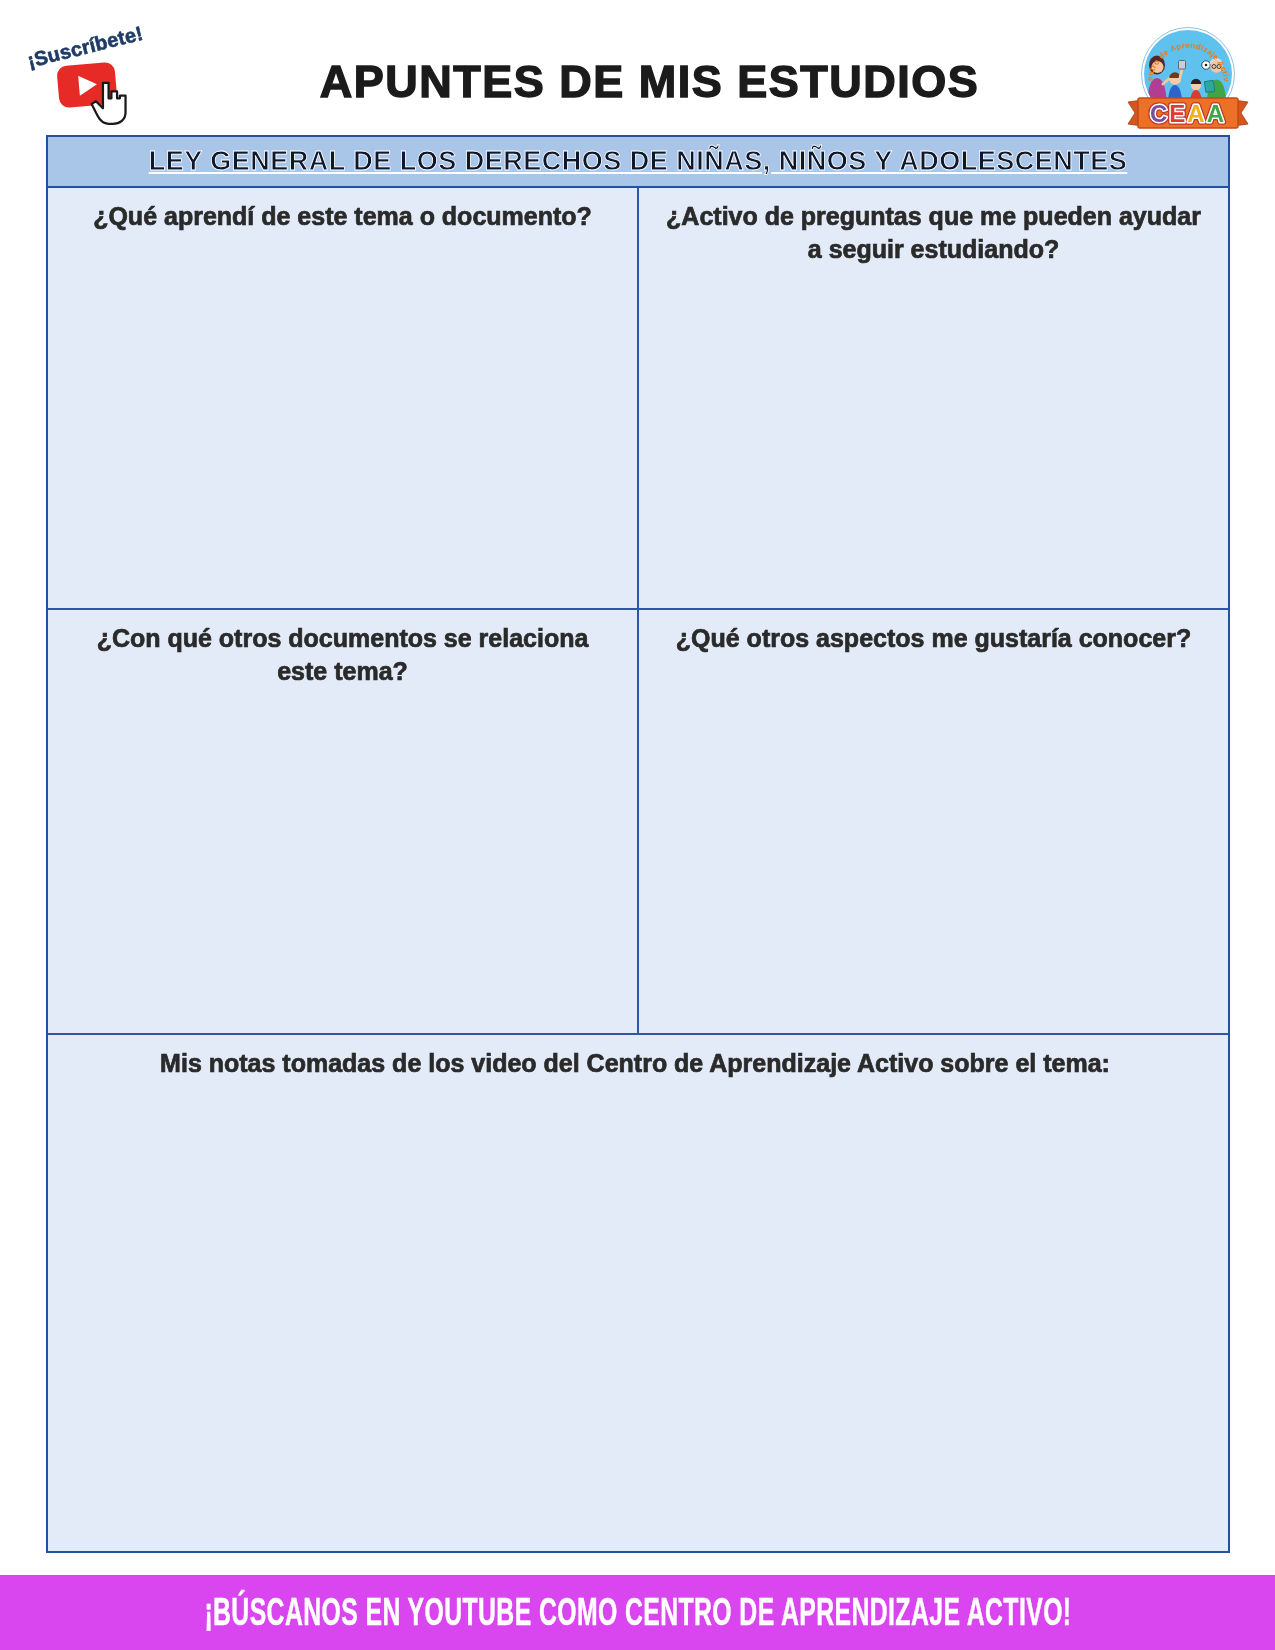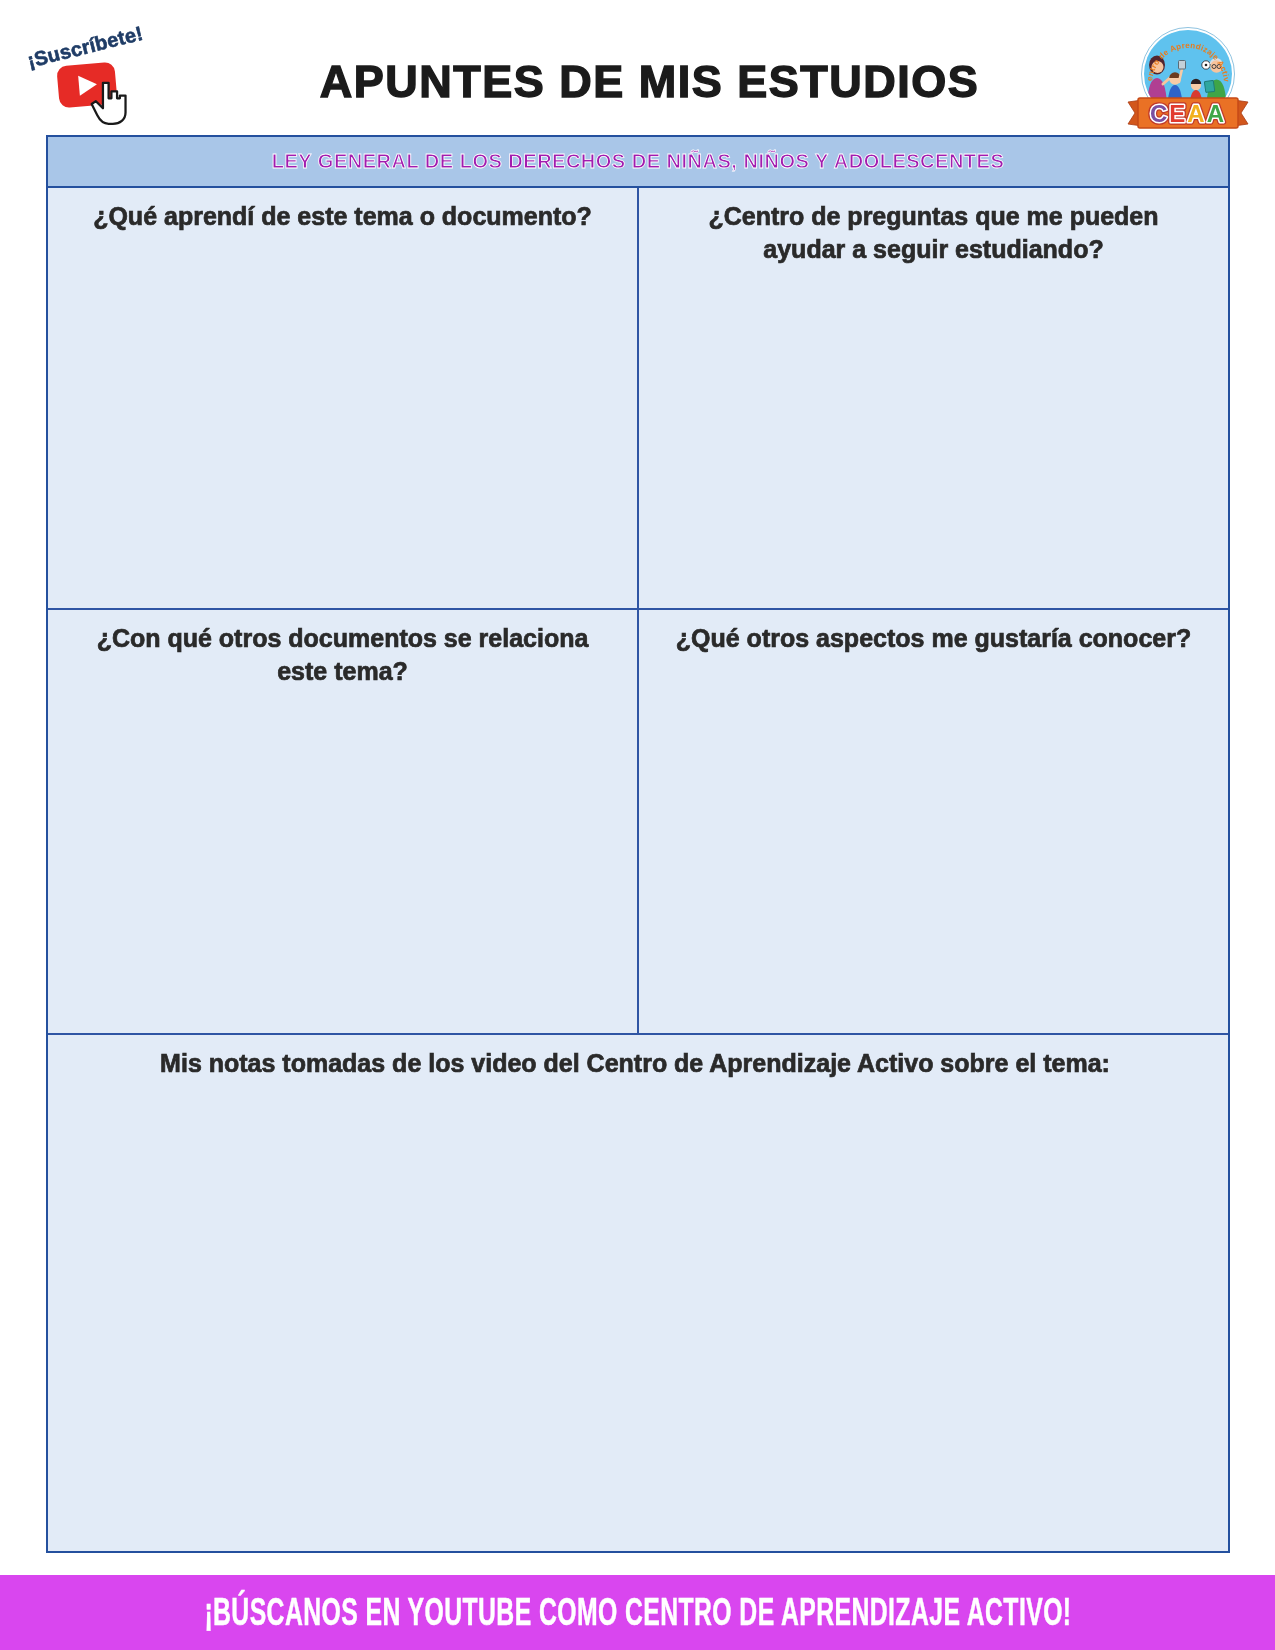--- a/index.html
+++ b/index.html
@@ -38,21 +38,21 @@
   .logo { position:absolute; left:1126px; top:24px; width:124px; height:108px; }
 
   
   .sheet {
     position:absolute; left:46px; top:135px; width:1184px; height:1418px;
     border:2px solid #24509e; background:#e2ebf7; display:flex; flex-direction:column;
   }
   .sheet-header {
     flex:0 0 51px; background:#a9c6e8; border-bottom:2px solid #24509e;
     display:flex; align-items:center; justify-content:center;
-    color:#a21caf; font-size:20px; font-weight:bold; letter-spacing:0.5px;
+    color:#0f172a; font-size:27px; font-weight:bold; letter-spacing:0.5px;text-decoration:underline;
     -webkit-text-stroke:0.8px #ffffff;
   }
   .row { display:flex; }
   .row-1 { flex:0 0 422px; border-bottom:2px solid #2f55a4; }
   .row-2 { flex:0 0 425px; border-bottom:2px solid #2f55a4; }
   .cell { flex:1 1 0; padding:12px 26px 0 26px; }
   .cell + .cell { border-left:2px solid #2f55a4; }
   .question {
     text-align:center; font-size:25px; font-weight:bold; color:#2a2a2a;
     -webkit-text-stroke:0.7px #2a2a2a; line-height:1.3;
@@ -140,21 +140,21 @@
   </svg>
 
   <div class="sheet">
     <div class="sheet-header">LEY GENERAL DE LOS DERECHOS DE NIÑAS, NIÑOS Y ADOLESCENTES</div>
 
     <div class="row row-1">
       <div class="cell">
         <div class="question">¿Qué aprendí de este tema o documento?</div>
       </div>
       <div class="cell">
-        <div class="question">¿Centro de preguntas que me pueden ayudar a seguir estudiando?</div>
+        <div class="question">¿Activo de preguntas que me pueden ayudar a seguir estudiando?</div>
       </div>
     </div>
 
     <div class="row row-2">
       <div class="cell">
         <div class="question">¿Con qué otros documentos se relaciona este tema?</div>
       </div>
       <div class="cell">
         <div class="question">¿Qué otros aspectos me gustaría conocer?</div>
       </div>

